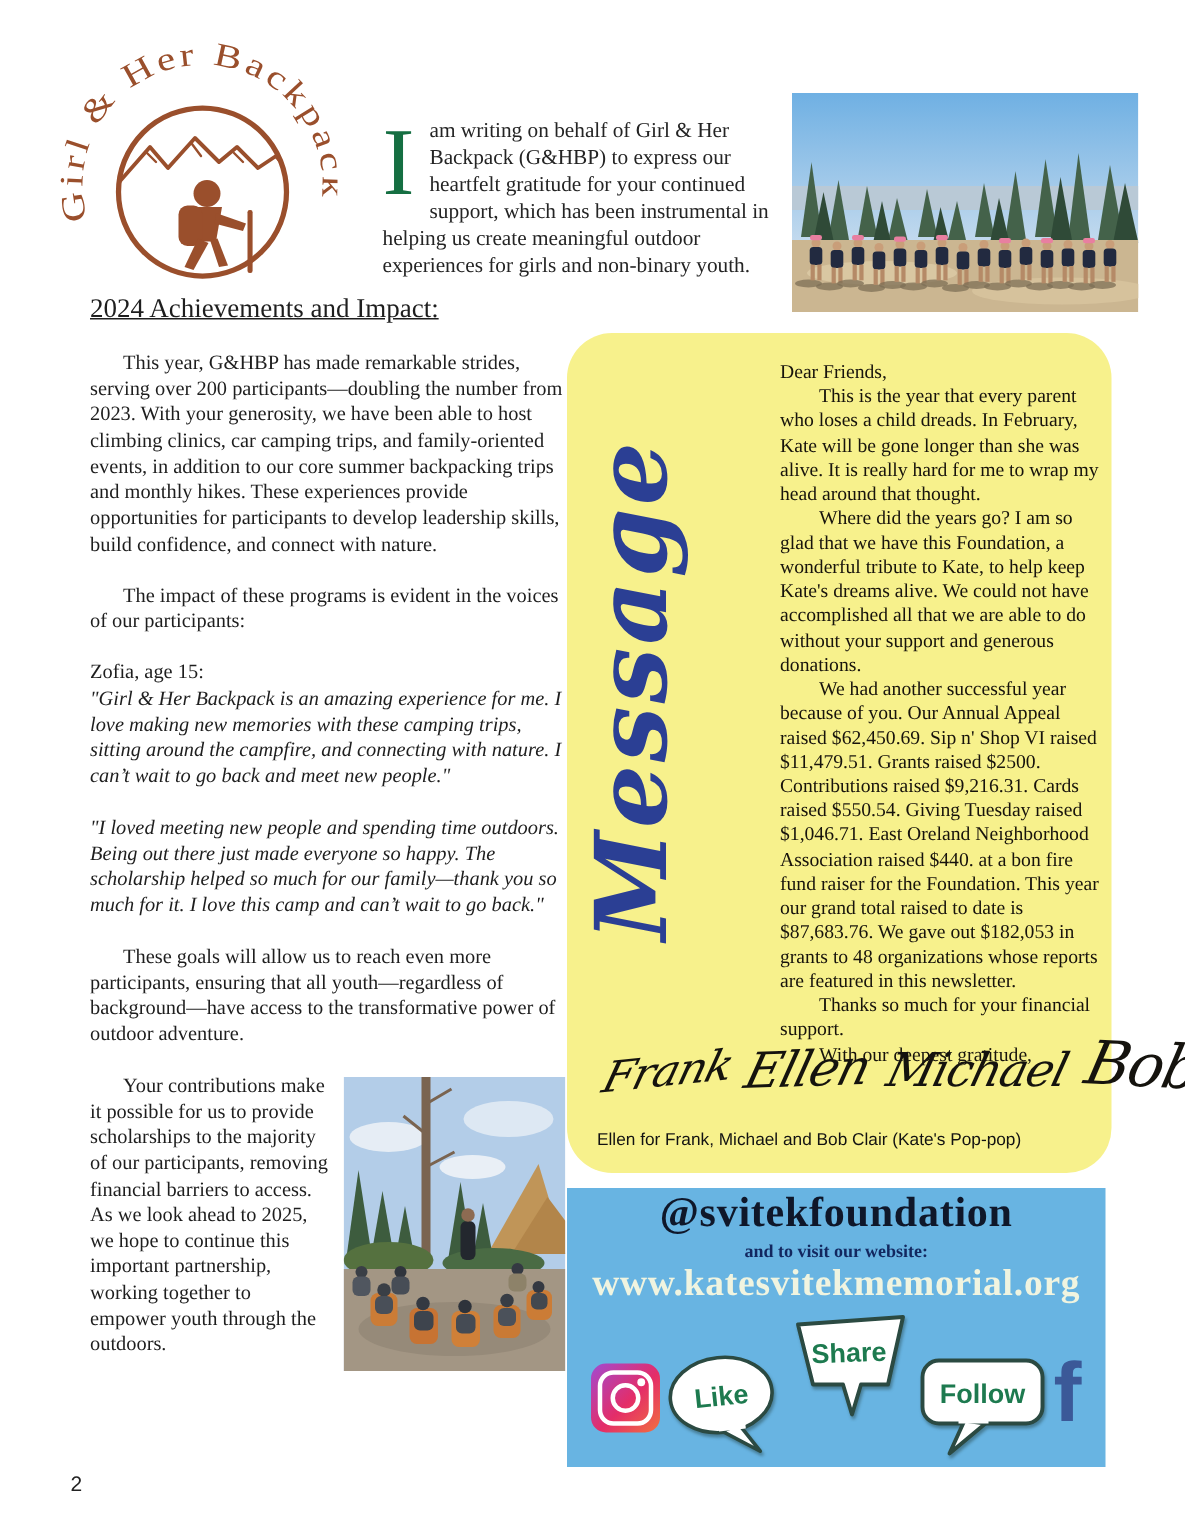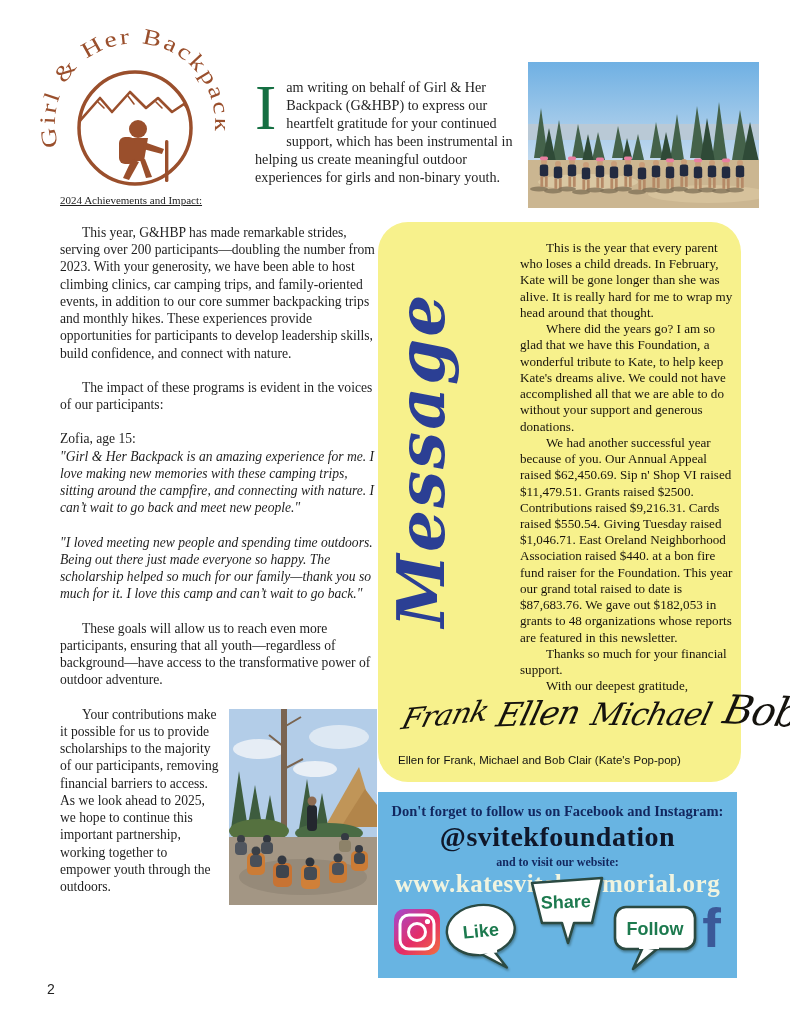--- a/index.html
+++ b/index.html
@@ -13,21 +13,21 @@
   
   .intro{position:absolute;left:255px;top:78px;width:278px;font-size:14.2px;line-height:1.27;color:#242424}
   .dropcap{float:left;font-size:64px;line-height:.82;color:#156f42;margin:4px 10px 2px 0;
            font-family:"Liberation Serif",serif}
 
   
   .photo-top{position:absolute;left:528px;top:62px;width:231px;height:146px;overflow:hidden}
 
   
   .leftcol{position:absolute;left:60px;top:194px;width:318px;font-size:13.6px;line-height:1.27;color:#1e1e1e}
-  .heading{text-decoration:underline;margin-bottom:16px;font-size:11px}
+  .heading{text-decoration:underline;margin-bottom:16px;font-size:18px}
   .para{text-indent:22px;margin-bottom:17px}
   .tst{margin-bottom:17px}
   .tst .quote{font-style:italic}
   .contrib{display:flex;gap:9px}
   .contrib-text{width:160px;text-indent:22px}
   .photo-bottom{width:148px;height:196px;flex:0 0 auto;margin-top:3px;overflow:hidden}
 
   
   .msgbox{position:absolute;left:378px;top:222px;width:363px;height:560px;background:#f7f18c;border-radius:30px}
   .msg-vert{position:absolute;left:-150px;top:172px;width:440px;height:132px;
@@ -249,37 +249,37 @@
               </g>
           </g>
         </svg>
       </div>
     </div>
   </div>
 
   <div class="msgbox">
     <div class="msg-vert">Message</div>
     <div class="letter">
+      <p>Dear Friends,</p>
       <p class="ind">This is the year that every parent who loses a child dreads. In February, Kate will be gone longer than she was alive.  It is really hard for me to wrap my head around that thought.</p>
       <p class="ind">Where did the years go? I am so glad that we have this Foundation, a wonderful tribute to Kate, to help keep Kate's dreams alive. We could not have accomplished all that we are able to do without your support and generous donations.</p>
       <p class="ind">We had another successful year because of you.  Our Annual Appeal raised $62,450.69. Sip n' Shop VI raised $11,479.51. Grants raised $2500. Contributions raised $9,216.31. Cards raised $550.54. Giving Tuesday raised $1,046.71. East Oreland Neighborhood Association raised $440. at a bon fire fund raiser for the Foundation.  This year our grand total raised to date is $87,683.76. We gave out $182,053 in grants to 48 organizations whose reports are featured in this newsletter.</p>
       <p class="ind">Thanks so much for your financial support.</p>
       <p class="ind">With our deepest gratitude,</p>
     </div>
     <div class="sig">
       <span class="s1">Frank</span>
       <span class="s2">Ellen</span>
       <span class="s3">Michael</span>
       <span class="s4">Bob</span>
     </div>
     <div class="sig-caption">Ellen for Frank, Michael and Bob Clair (Kate's Pop-pop)</div>
   </div>
 
   <div class="followbox">
-    <div class="fb-line1">Don't forget to follow us on Facebook and Instagram:</div>
     <div class="fb-handle">@svitekfoundation</div>
     <div class="fb-line2">and to visit our website:</div>
     <div class="fb-site">www.katesvitekmemorial.org</div>
 
     <div class="icons">
       <div class="ig">
         <svg width="46" height="46" viewBox="0 0 46 46">
           <rect x="6" y="6" width="34" height="34" rx="9" fill="none" stroke="#ffffff" stroke-width="3"></rect>
           <circle cx="23" cy="23" r="8.5" fill="none" stroke="#ffffff" stroke-width="3"></circle>
           <circle cx="33.5" cy="12.5" r="2.6" fill="#ffffff"></circle>

